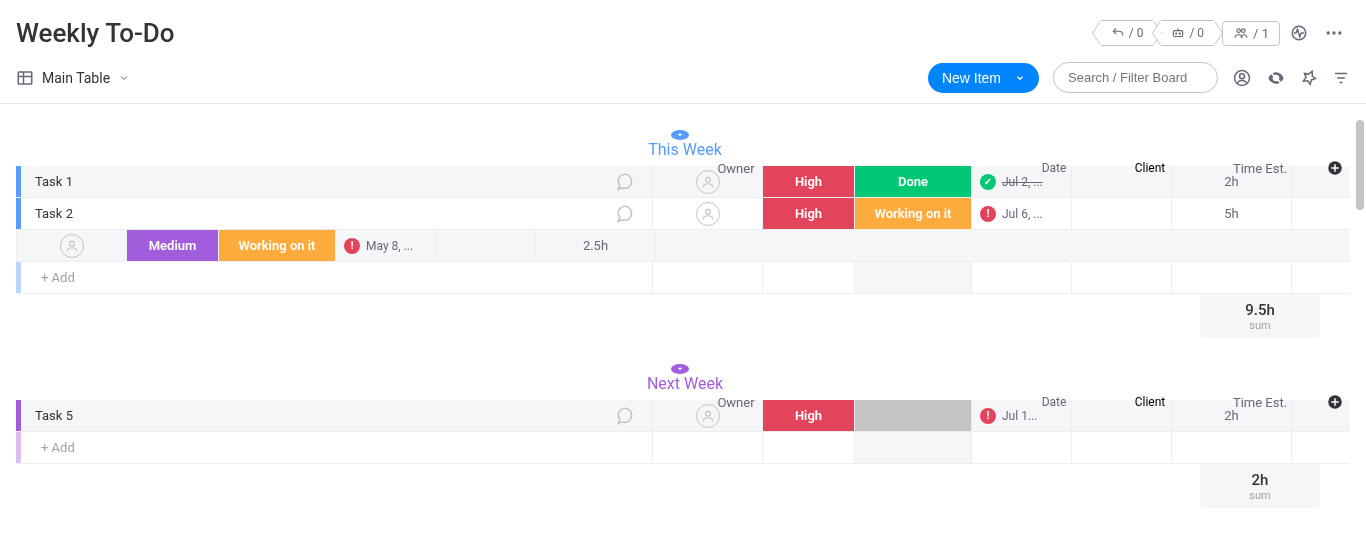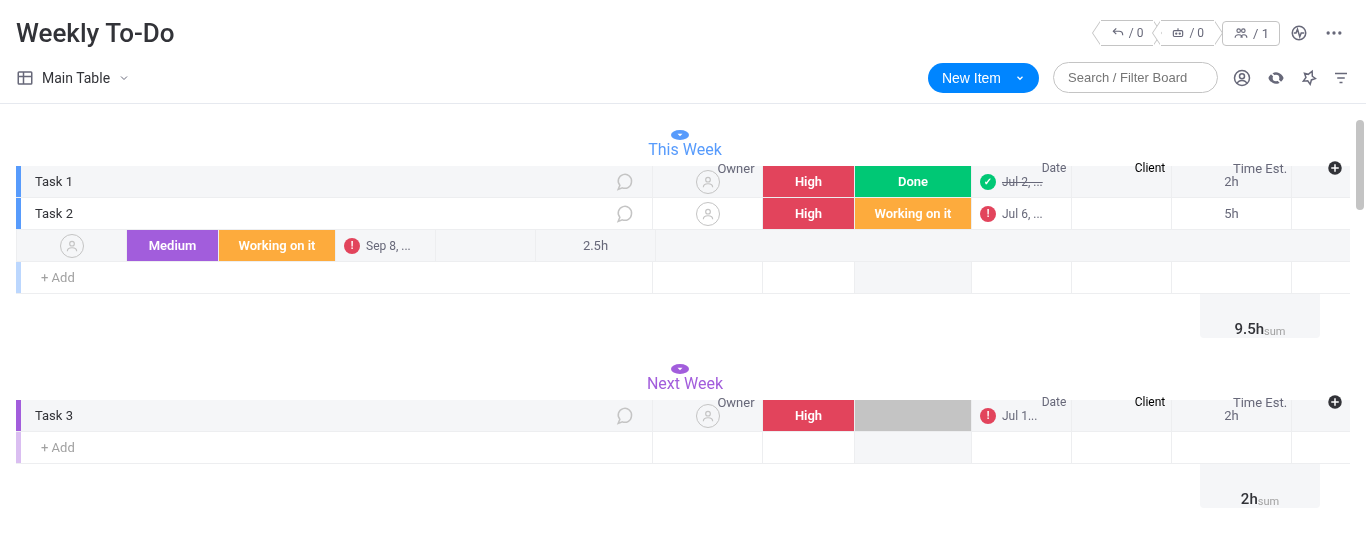--- a/index.html
+++ b/index.html
@@ -66,21 +66,21 @@
   .cols-header .status-hdr { background: #f5f6f8; border-radius: 4px 4px 0 0; }
 
   .avatar-circle { width: 24px; height: 24px; border-radius: 50%; border: 1.5px solid #c4c4c4; display: flex; align-items: center; justify-content: center; color: #c4c4c4; }
 
   .date-badge { width: 16px; height: 16px; border-radius: 50%; display: flex; align-items: center; justify-content: center; font-size: 10px; font-weight: bold; color: #fff; flex-shrink: 0;}
   .date-done { background: #00c875; }
   .date-alert { background: #e2445c; }
   .date-text.strike { text-decoration: line-through; }
 
   .sum-row { display: flex; justify-content: flex-end; height: 44px; }
-  .sum-cell { flex: 0 0 120px; background: #f5f6f8; display: flex; align-items: flex-end; justify-content: center; color: #676879; border-radius: 0 0 4px 4px; }
+  .sum-cell { flex: 0 0 120px; background: #f5f6f8; display: flex; flex-direction: column; align-items: center; justify-content: center; color: #676879; border-radius: 0 0 4px 4px; }
   .sum-cell .v { font-size: 15px; font-weight: 500; color: #323338; }
   .sum-cell .l { font-size: 11px; color: #a1a1a1; }
 
   .priority-high { background: #e2445c; }
   .priority-medium { background: #a25ddc; }
   .status-done { background: #00c875; }
   .status-working { background: #fdab3d; }
   .status-empty { background: #c4c4c4; }
   .header-empty-cell.status-cell { background: #f5f6f8; }
 
@@ -279,21 +279,21 @@
             <svg width="14" height="14" viewBox="0 0 24 24" fill="none" stroke="currentColor" stroke-width="2">
               <circle cx="12" cy="8" r="4"></circle>
               <path d="M4 21c0-4 4-6 8-6s8 2 8 6"></path>
             </svg>
           </div>
         </div>
         <div class="cell priority-cell priority-medium">Medium</div>
         <div class="cell status-cell status-working">Working on it</div>
         <div class="cell date-cell">
           <span class="date-badge date-alert">!</span>
-          <span class="date-text">Sep 8, ...</span>
+          <span class="date-text">May 8, ...</span>
         </div>
         <div class="cell client-cell"></div>
         <div class="cell time-cell">2.5h</div>
         <div class="tail-cell"></div>
       </div>
       <div class="row">
         <div class="row-left row-left-add" style="border-left-color: rgba(87, 155, 252, 0.4);">+ Add</div>
         <div class="cell owner-cell cell-blank" style="background: rgb(255, 255, 255); color: transparent;"></div>
         <div class="cell priority-cell cell-blank" style="background: rgb(255, 255, 255); color: transparent;"></div>
         <div class="cell status-cell header-empty-cell" style="background: rgb(245, 246, 248); color: transparent;"></div>
@@ -335,21 +335,21 @@
           <div class="col-h add-col-cell">
             <svg width="18" height="18" viewBox="0 0 24 24" fill="#323338">
               <circle cx="12" cy="12" r="9"></circle>
               <path d="M12 7v10M7 12h10" stroke="#fff" stroke-width="2"></path>
             </svg>
           </div>
         </div>
       </div>
       <div class="row row-alt">
         <div class="row-left" style="border-left-color: rgb(162, 93, 220);">
-          <div class="task-name">Task 3</div>
+          <div class="task-name">Task 5</div>
           <span class="chat-icon">
             <svg width="20" height="20" viewBox="0 0 24 24" fill="none" stroke="currentColor" stroke-width="1.8">
               <path d="M21 12a8 8 0 01-11 7l-5 2 2-5a8 8 0 1114-4z"></path>
             </svg>
           </span>
         </div>
         <div class="cell owner-cell">
           <div class="avatar-circle">
             <svg width="14" height="14" viewBox="0 0 24 24" fill="none" stroke="currentColor" stroke-width="2">
               <circle cx="12" cy="8" r="4"></circle>

